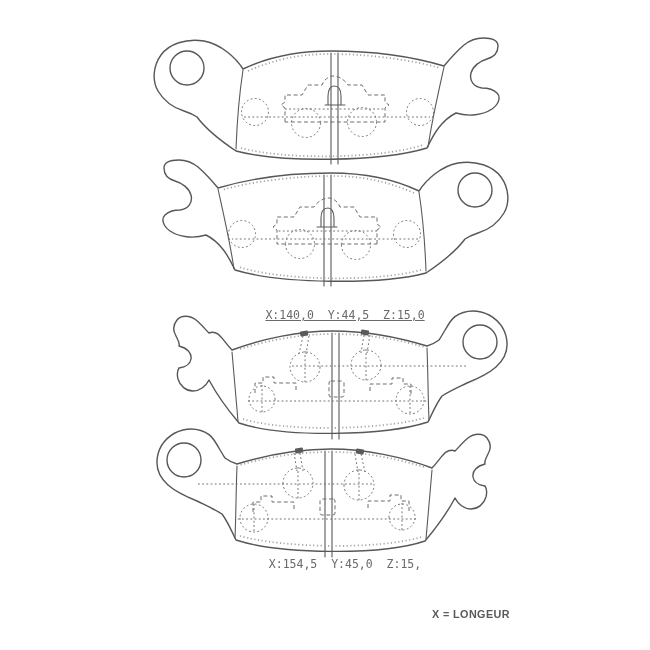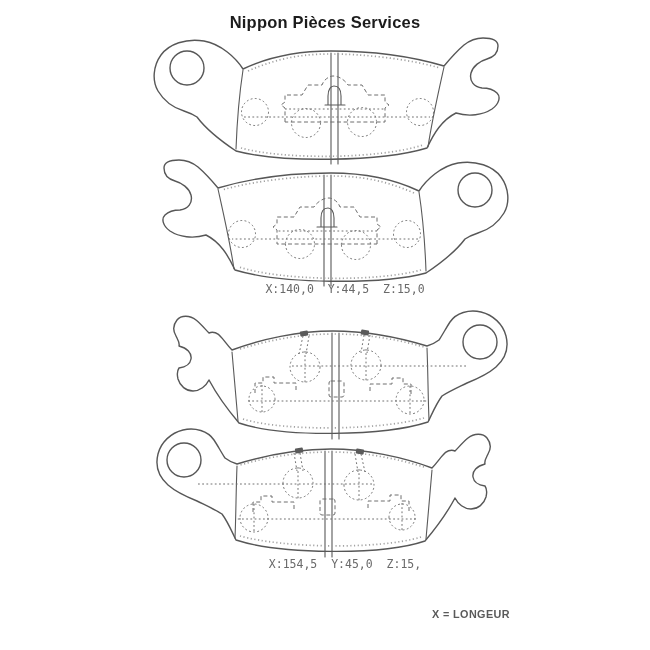--- a/index.html
+++ b/index.html
@@ -3,38 +3,37 @@
 <meta charset="utf-8">
 <style>
   html,body{margin:0;padding:0;background:#fff;}
   .stage{position:relative;width:650px;height:650px;background:#fff;overflow:hidden;
          font-family:"Liberation Sans",sans-serif;}
   .page-title{position:absolute;top:13px;left:0;width:650px;text-align:center;
               font-size:16.5px;font-weight:700;color:#1c1c1c;letter-spacing:.2px;}
   .drawing-svg{position:absolute;top:0;left:0;}
   .dim{position:absolute;left:40px;width:610px;text-align:center;white-space:pre;
        font-family:"DejaVu Sans Mono",monospace;font-size:11.5px;color:#6a6a6a;}
-  .dim1{top:282px;}
+  .dim1{top:308px;text-decoration:underline;}
   .dim2{top:557px;}
   .legend{position:absolute;left:432px;top:581px;color:#5a5a5a;font-weight:700;
           font-size:10.8px;line-height:13.4px;letter-spacing:.4px;white-space:pre;}
   
   .main{stroke:#575757;stroke-width:1.4;fill:none;stroke-linejoin:round;stroke-linecap:round;}
   .thin{stroke:#5a5a5a;stroke-width:1.1;fill:none;stroke-linecap:round;}
   .dash{stroke:#6e6e6e;stroke-width:1;fill:none;stroke-dasharray:4 2.6;stroke-linejoin:round;}
   .dot{stroke:#717171;stroke-width:1;fill:none;stroke-dasharray:1.8 2.4;}
   .hatch{stroke:#a3a3a3;stroke-width:1.7;fill:none;stroke-dasharray:1.2 2.5;}
   .fillmark{fill:#5a5a5a;stroke:none;}
 </style>
 </head>
 <body>
 
 <div class="stage">
 
-  <div class="page-title">Nippon Pièces Services</div>
 
   <svg class="drawing-svg" width="650" height="650" viewBox="0 0 650 650">
     <defs>
 
       <g id="padA">
         <path class="main" d="M243,69
           C236,58 221,44 204,41 C186,38 169,44 161,55 C153,66 152,81 158,91
           C164,101 174,108 184,111 C190,113 194,115 197,117
           C206,129 221,141 236,151
           C281,163 381,162 427,148

